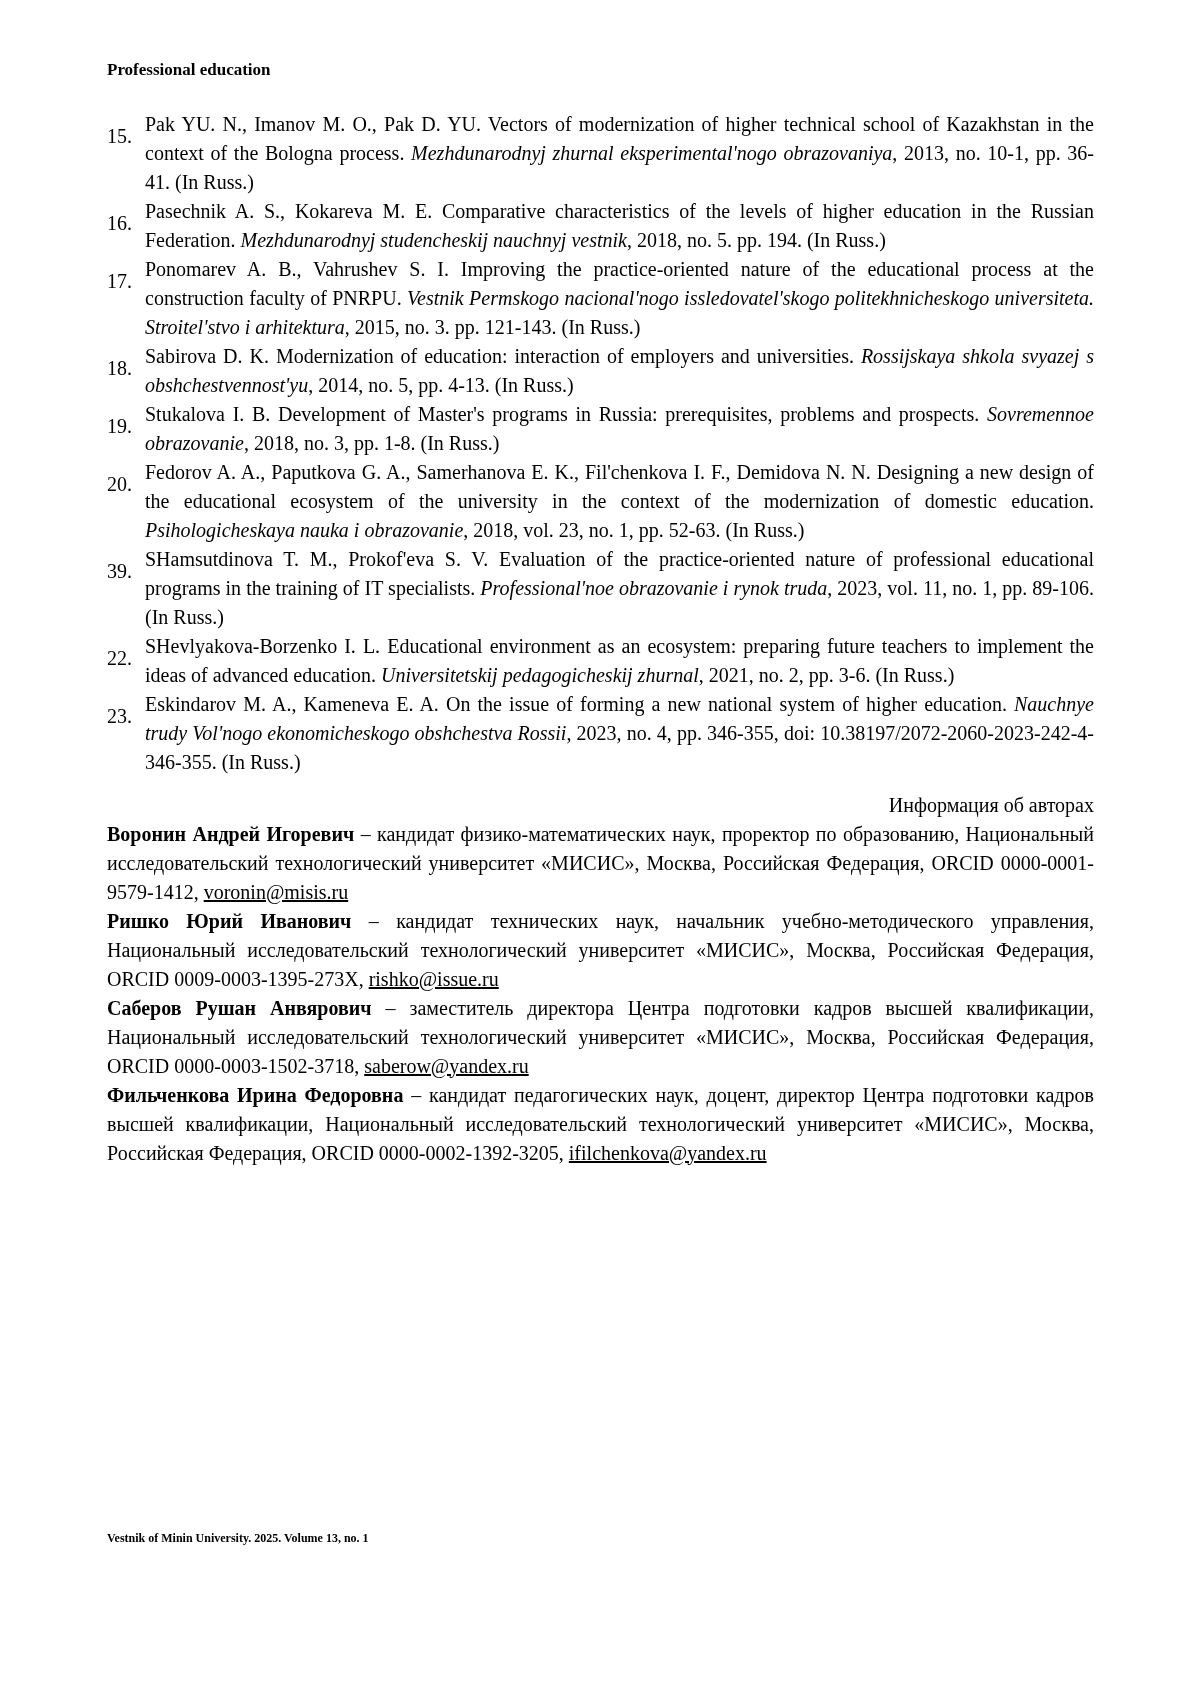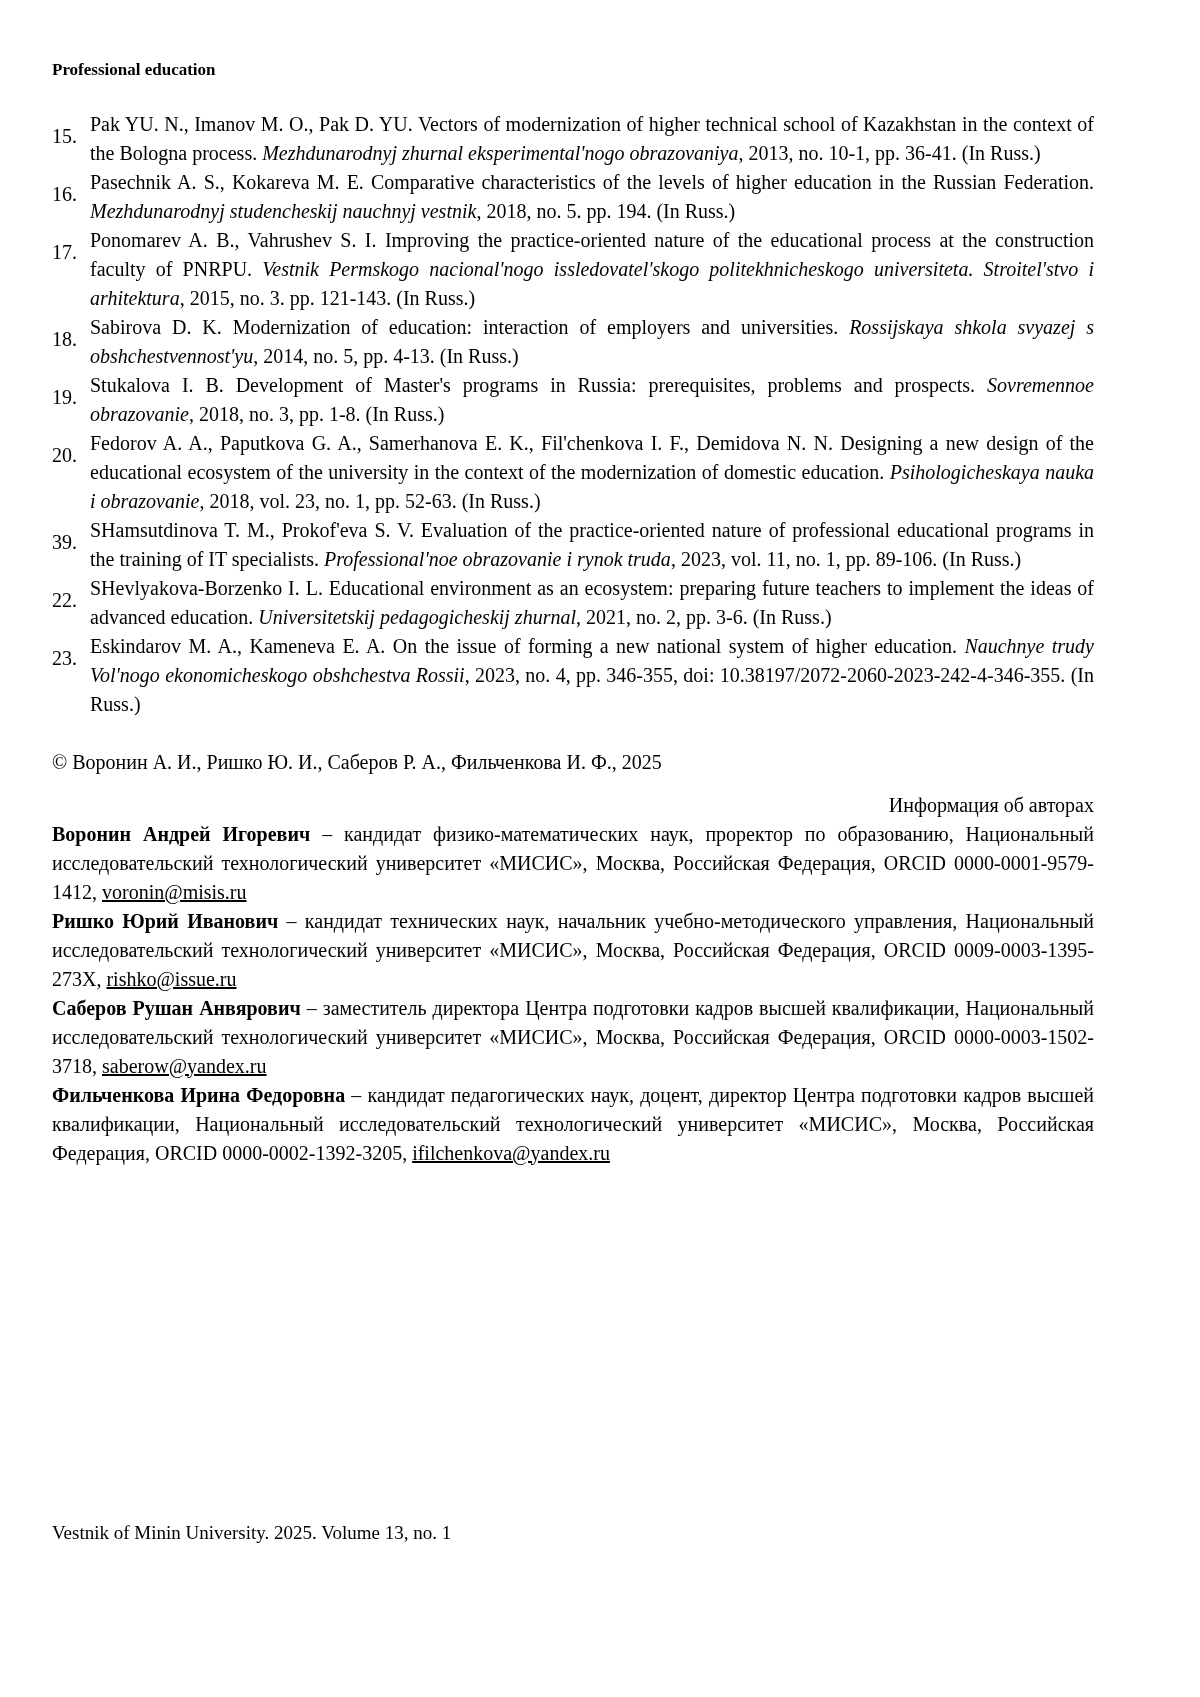--- a/index.html
+++ b/index.html
@@ -2,21 +2,21 @@
 <html><head>
 <meta charset="utf-8">
 <style>
   * { margin: 0; padding: 0; box-sizing: border-box; }
   html, body { background: #ffffff; }
   body { width: 1200px; }
   .page {
     width: 1200px;
     height: 1697px;
     background: #ffffff;
-    padding: 58px 106px 150px 52px;
+    padding: 58px 106px 150px 107px;
     display: flex;
     flex-direction: column;
     font-family: "Liberation Serif", "DejaVu Serif", serif;
     font-size: 20px;
     line-height: 1.45;
     color: #000000;
   }
   .running-head {
     font-size: 17px;
     font-weight: bold;
@@ -35,22 +35,22 @@
   .authors { text-align: justify; }
   .author { margin: 0; }
   .author-name { font-weight: bold; }
   a.email {
     color: #000000;
     text-decoration: underline;
     cursor: pointer;
   }
   .footer {
     margin-top: auto;
-    font-size: 19px;
-    font-weight: normal;
+    font-size: 12px;
+    font-weight: bold;
   }
 </style>
 </head>
 <body>
 
 <div class="page">
 
   <div class="running-head">Professional education</div>
 
   <div class="refs">
@@ -58,21 +58,20 @@
       <div class="ref"><span class="ref-num">16.</span><span>Pasechnik A. S., Kokareva M. E. Comparative characteristics of the levels of higher education in the Russian Federation. </span><span class="italic">Mezhdunarodnyj studencheskij nauchnyj vestnik</span><span>, 2018, no. 5. pp. 194. (In Russ.)</span></div>
       <div class="ref"><span class="ref-num">17.</span><span>Ponomarev A. B., Vahrushev S. I. Improving the practice-oriented nature of the educational process at the construction faculty of PNRPU. </span><span class="italic">Vestnik Permskogo nacional'nogo issledovatel'skogo politekhnicheskogo universiteta. Stroitel'stvo i arhitektura</span><span>, 2015, no. 3. pp. 121-143. (In Russ.)</span></div>
       <div class="ref"><span class="ref-num">18.</span><span>Sabirova D. K. Modernization of education: interaction of employers and universities. </span><span class="italic">Rossijskaya shkola svyazej s obshchestvennost'yu</span><span>, 2014, no. 5, pp. 4-13. (In Russ.)</span></div>
       <div class="ref"><span class="ref-num">19.</span><span>Stukalova I. B. Development of Master's programs in Russia: prerequisites, problems and prospects. </span><span class="italic">Sovremennoe obrazovanie</span><span>, 2018, no. 3, pp. 1-8. (In Russ.)</span></div>
       <div class="ref"><span class="ref-num">20.</span><span>Fedorov A. A., Paputkova G. A., Samerhanova E. K., Fil'chenkova I. F., Demidova N. N. Designing a new design of the educational ecosystem of the university in the context of the modernization of domestic education. </span><span class="italic">Psihologicheskaya nauka i obrazovanie</span><span>, 2018, vol. 23, no. 1, pp. 52-63. (In Russ.)</span></div>
       <div class="ref"><span class="ref-num">39.</span><span>SHamsutdinova T. M., Prokof'eva S. V. Evaluation of the practice-oriented nature of professional educational programs in the training of IT specialists. </span><span class="italic">Professional'noe obrazovanie i rynok truda</span><span>, 2023, vol. 11, no. 1, pp. 89-106. (In Russ.)</span></div>
       <div class="ref"><span class="ref-num">22.</span><span>SHevlyakova-Borzenko I. L. Educational environment as an ecosystem: preparing future teachers to implement the ideas of advanced education. </span><span class="italic">Universitetskij pedagogicheskij zhurnal</span><span>, 2021, no. 2, pp. 3-6. (In Russ.)</span></div>
       <div class="ref"><span class="ref-num">23.</span><span>Eskindarov M. A., Kameneva E. A. On the issue of forming a new national system of higher education. </span><span class="italic">Nauchnye trudy Vol'nogo ekonomicheskogo obshchestva Rossii</span><span>, 2023, no. 4, pp. 346-355, doi: 10.38197/2072-2060-2023-242-4-346-355. (In Russ.)</span></div>
     </div>
 
-  <div class="copyright">© Воронин А. И., Ришко Ю. И., Саберов Р. А., Фильченкова И. Ф., 2025</div>
 
   <div class="authors-title">Информация об авторах</div>
 
   <div class="authors">
       <p class="author"><span class="author-name">Воронин Андрей Игоревич</span><span> – кандидат физико-математических наук, проректор по образованию, Национальный исследовательский технологический университет «МИСИС», Москва, Российская Федерация, ORCID 0000-0001-9579-1412, </span><a class="email">voronin@misis.ru</a></p>
       <p class="author"><span class="author-name">Ришко Юрий Иванович</span><span> – кандидат технических наук, начальник учебно-методического управления, Национальный исследовательский технологический университет «МИСИС», Москва, Российская Федерация, ORCID 0009-0003-1395-273X, </span><a class="email">rishko@issue.ru</a></p>
       <p class="author"><span class="author-name">Саберов Рушан Анвярович</span><span> – заместитель директора Центра подготовки кадров высшей квалификации, Национальный исследовательский технологический университет «МИСИС», Москва, Российская Федерация, ORCID 0000-0003-1502-3718, </span><a class="email">saberow@yandex.ru</a></p>
       <p class="author"><span class="author-name">Фильченкова Ирина Федоровна</span><span> – кандидат педагогических наук, доцент, директор Центра подготовки кадров высшей квалификации, Национальный исследовательский технологический университет «МИСИС», Москва, Российская Федерация, ORCID 0000-0002-1392-3205, </span><a class="email">ifilchenkova@yandex.ru</a></p>
     </div>
 

